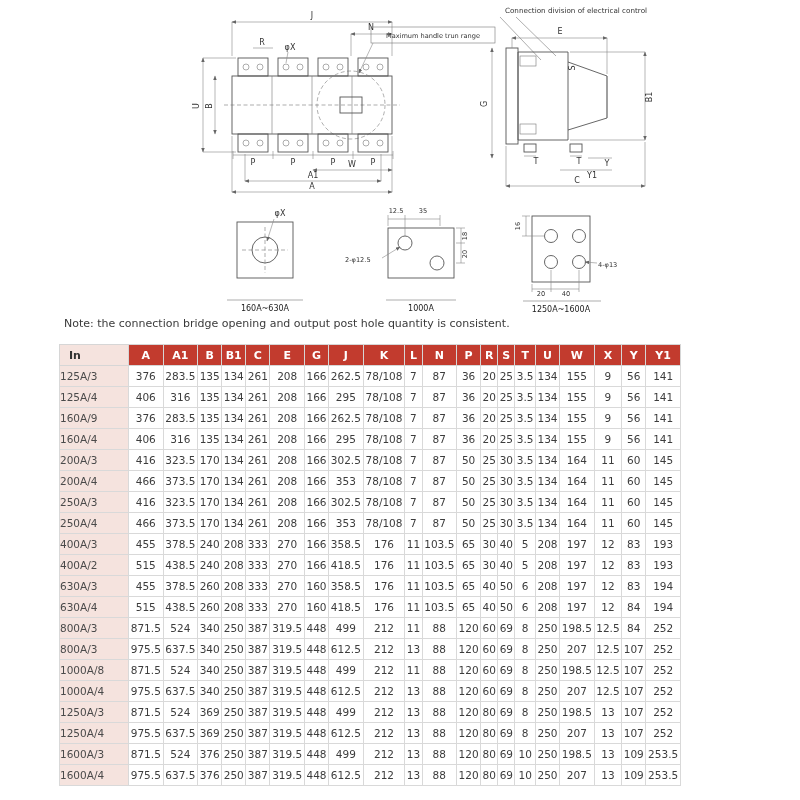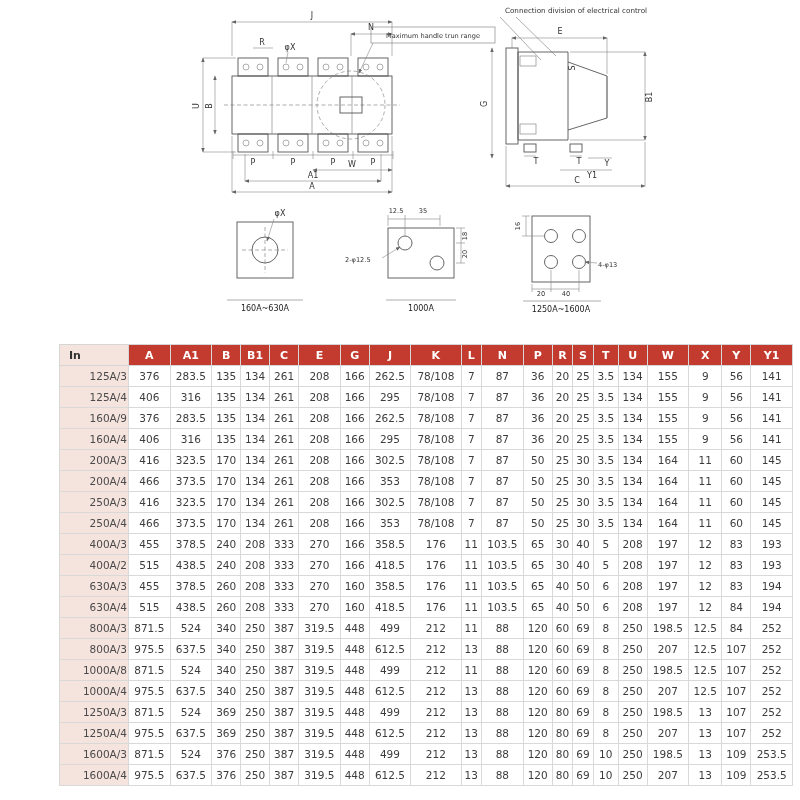--- a/index.html
+++ b/index.html
@@ -12,35 +12,35 @@
   svg text.t7{font-size:6.6px;}
   svg text.t75{font-size:7.2px;}
   svg text.cap{font-size:8px;fill:#222;}
   .ln{stroke:#555;stroke-width:0.9;fill:none;}
   .thin{stroke:#777;stroke-width:0.6;fill:none;}
   .dim{stroke:#888;stroke-width:0.6;fill:none;}
   .dsh{stroke:#777;stroke-width:0.6;fill:none;stroke-dasharray:4 2.5;}
   .note{
     position:absolute;top:317px;left:64px;font-size:11px;color:#3a3a3a;
   }
-  .table-wrap{position:absolute;top:344px;left:59px;width:734px;}
+  .table-wrap{position:absolute;top:344px;left:59px;width:622px;}
   table{border-collapse:collapse;width:100%;font-size:10.5px;table-layout:auto;}
   th,td{
     border:1px solid var(--grid,#d9d9d9);
     text-align:center;padding:3px 1px;height:14px;white-space:nowrap;color:#3c3c3c;
   }
   thead th{
     background:var(--header-bg,#c23b2e);color:var(--header-text,#ffffff);
     font-weight:bold;border:1px solid #d6d6d6;font-size:11px;
   }
   thead th.model-head{
     background:var(--model-bg,#f5e3de);color:#333;text-align:left;padding-left:9px;width:58px;
   }
   td.model-cell{
-    background:var(--model-bg,#f5e3de);text-align:right;padding-left:10px;color:#4a4a4a;margin-left:27px;
+    background:var(--model-bg,#f5e3de);text-align:left;padding-left:0;color:#4a4a4a;margin-left:27px;
   }
 </style>
 </head>
 <body>
 
 <div class="page">
 
   <div class="drawings">
     <svg width="800" height="315" viewBox="0 0 800 315">
       <defs>
@@ -237,20 +237,21 @@
         <text class="t7" x="566" y="296" text-anchor="middle">40</text>
 
         <text class="t7" x="598" y="267">4-φ13</text>
         <line class="dim" x1="597" y1="263" x2="585" y2="262" marker-end="url(#ar)"></line>
         <line class="thin" x1="523" y1="301" x2="601" y2="301"></line>
         <text class="cap" x="561" y="312" text-anchor="middle">1250A~1600A</text>
       </g>
     </svg>
   </div>
 
+  <div class="note">Note: the connection bridge opening and output post hole quantity is consistent.</div>
 
   <div class="table-wrap">
     <table>
       <thead>
         <tr>
             <th class="model-head">In</th>
             <th>A</th>
             <th>A1</th>
             <th>B</th>
             <th>B1</th>

